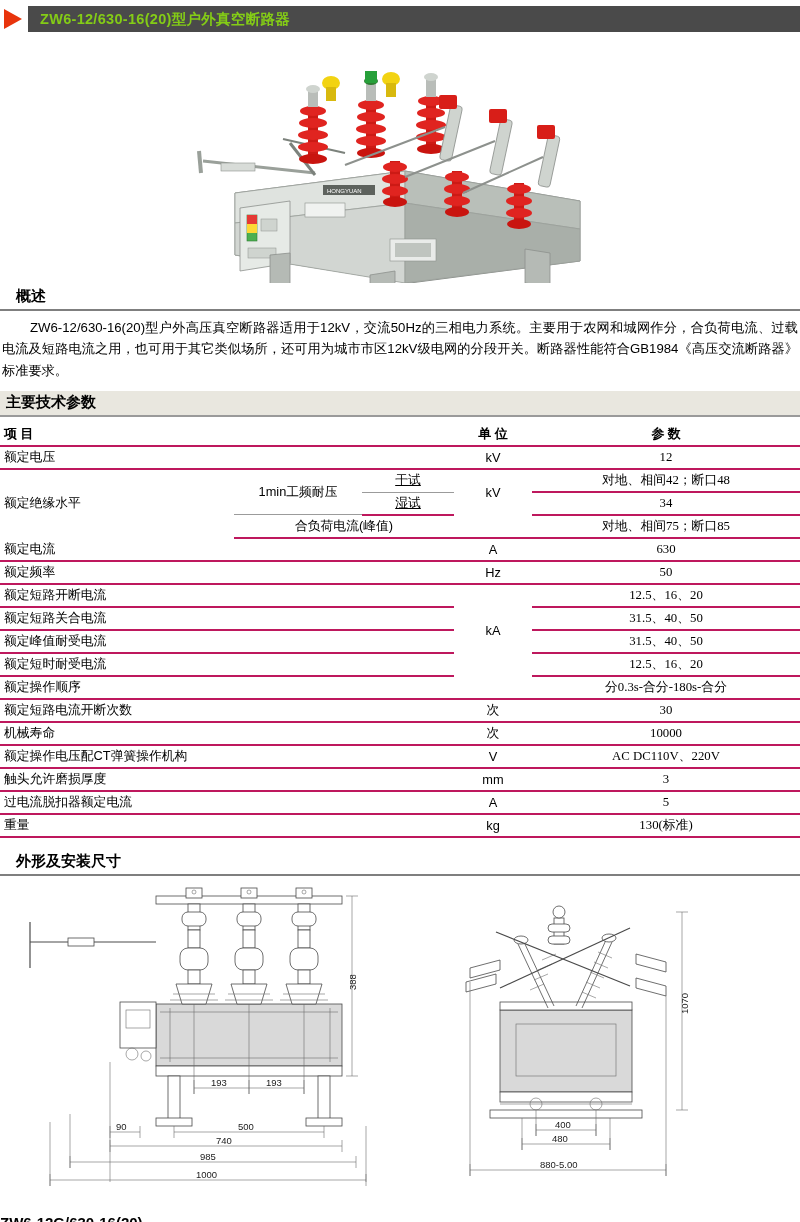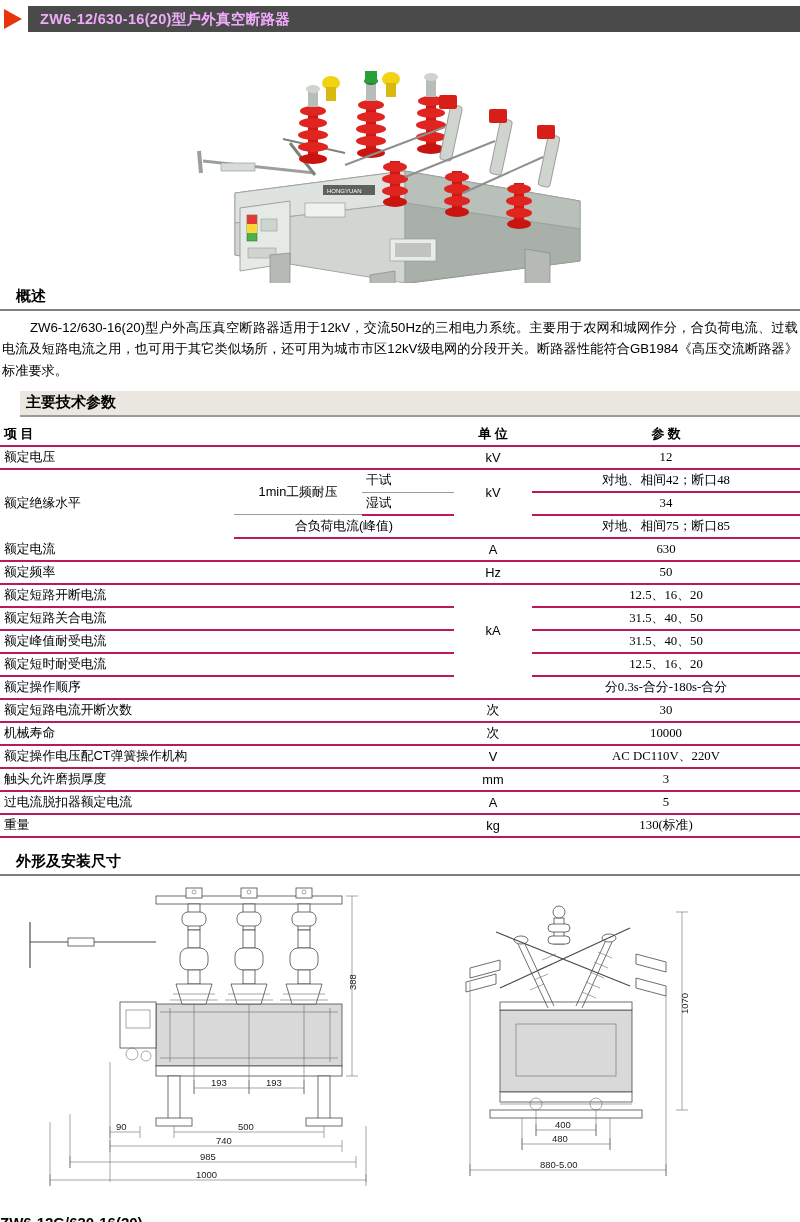--- a/index.html
+++ b/index.html
@@ -31,21 +31,21 @@
     position: absolute;
     left: 4px; top: 3px;
     width: 0; height: 0;
     border-left: 18px solid #e8340c;
     border-top: 10px solid transparent;
     border-bottom: 10px solid transparent;
   }
   .header-bar {
     flex: 1 1 auto;
     background: #4a4a4a;
-    color: #f0abfc;
+    color: #84cc16;
     font-size: 14.5px;
     font-weight: bold;
     line-height: 26px;
     padding-left: 12px;
     letter-spacing: 0.3px;
     height: 26px;
     overflow: hidden;
     white-space: nowrap;
   }
 
@@ -68,21 +68,20 @@
     font-size: 15px;
     font-weight: bold;
     padding: 2px 0 3px 16px;
     border-bottom: 2px solid #7f7f7f;
     margin: 0 0 6px 0;
   }
   .sec-title.shaded {
     background: #e9e7df;
     border-bottom: 2px solid #9a9a9a;
     padding-left: 6px;
-    margin-left: 20px;
   }
 
   
   .para {
     font-size: 13.2px;
     line-height: 1.62;
     text-align: justify;
     margin: 0 2px 10px 2px;
   }
   .para .indent { display: inline-block; width: 28px; }
@@ -97,21 +96,21 @@
     border-bottom: 2px solid #be185d;
     padding: 2px 4px;
     font-weight: normal;
     height: 19px;
   }
   table.spec th { font-weight: bold; font-size: 13px; }
   .c-item { text-align: left; }
   .c-unit { text-align: center; width: 78px; }
   .c-par  { text-align: center; width: 268px; font-family: Liberation Serif, serif; }
   .sub1 { text-align: center; width: 128px; }
-  .sub2 { text-align: left; width: 92px; }
+  .sub2 { text-align: center; width: 92px; text-decoration: underline; }
   .nb { border-bottom: none !important; }
   .ul-inner { border-bottom: 1px solid #9b9b9b !important; }
 
   
   .dim-area {
     position: relative;
     height: 330px;
     margin-top: 4px;
   }
   .caption {

